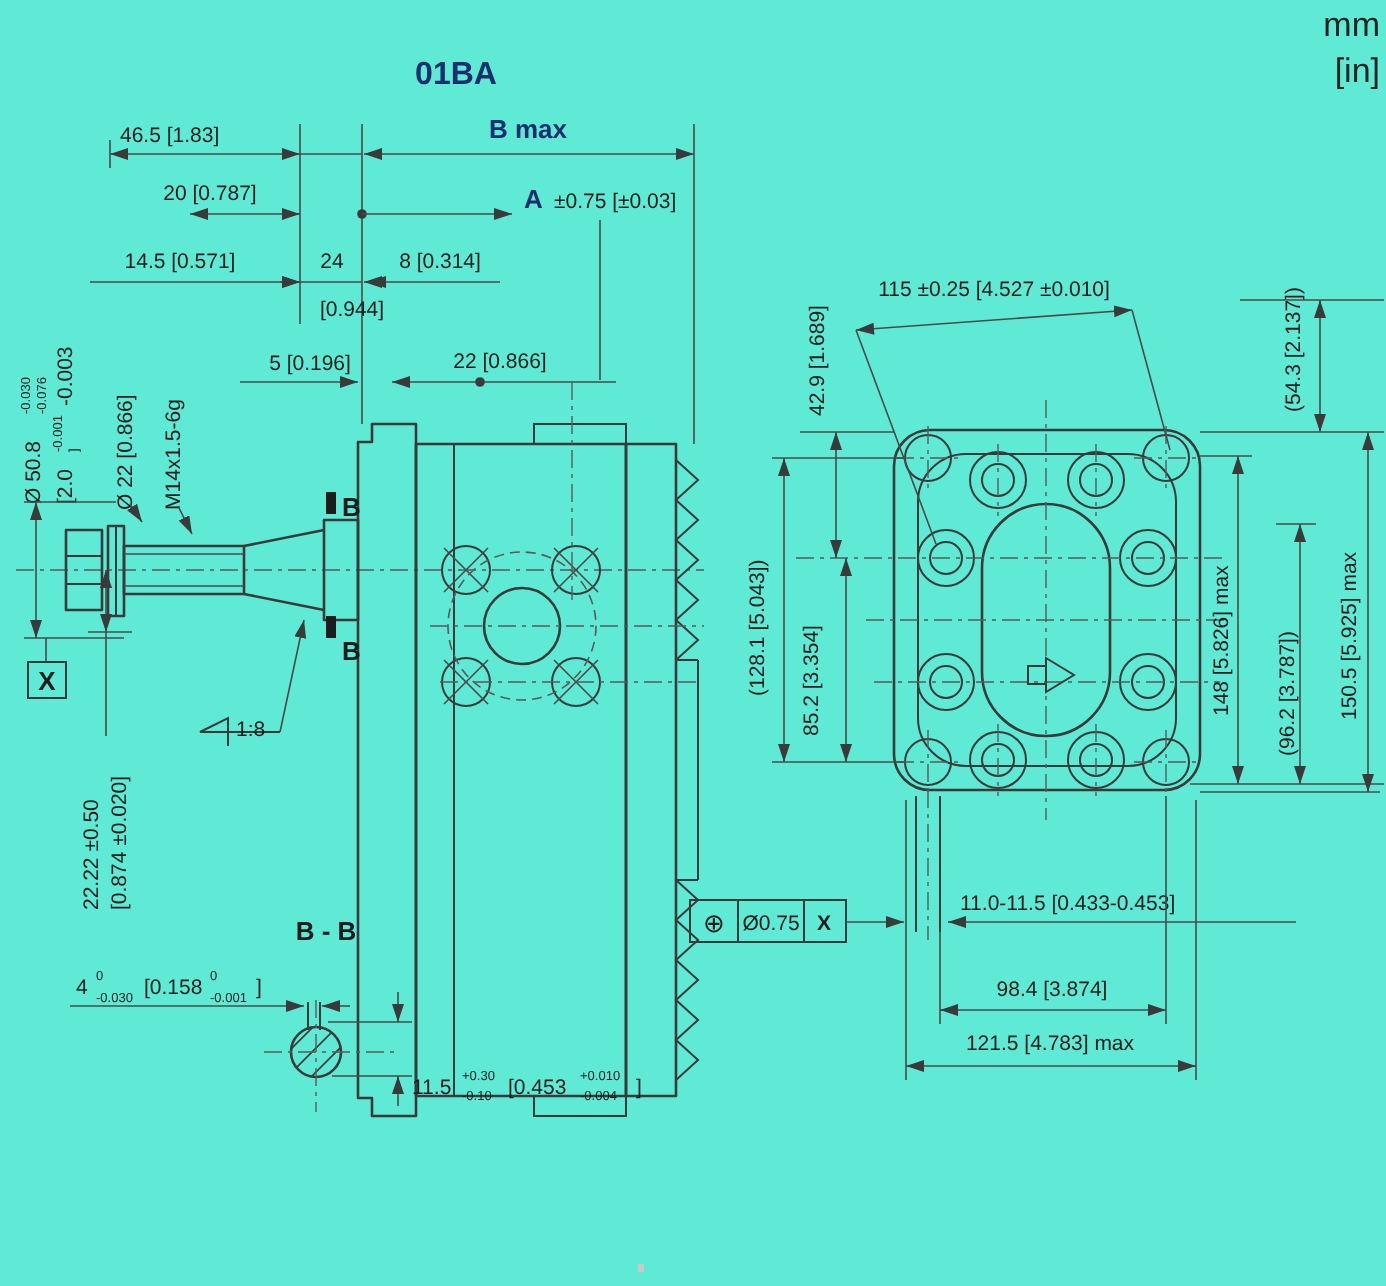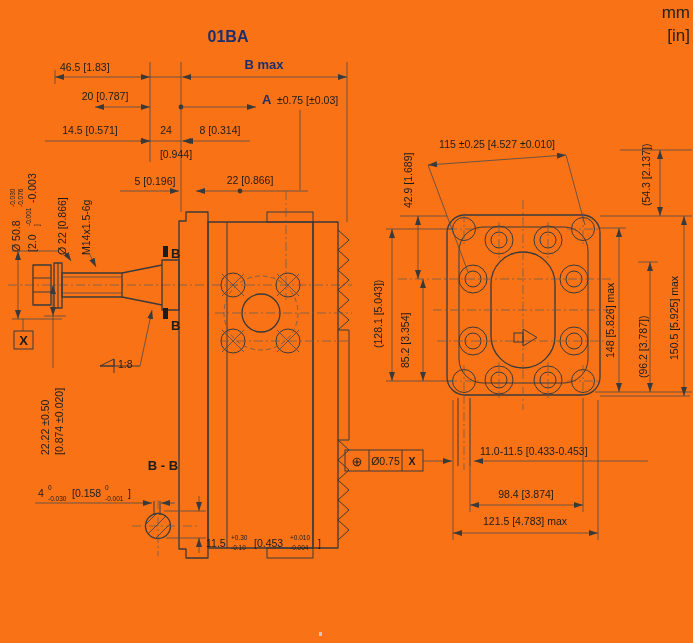--- a/index.html
+++ b/index.html
@@ -1,16 +1,16 @@
 <!DOCTYPE html>
 <html><head>
 <meta charset="utf-8">
 <style>
   html,body{margin:0;padding:0;background:#fff;}
-  .page{position:relative;width:693px;height:643px;background:#f97316;overflow:hidden;
+  .page{position:relative;width:693px;height:643px;background:#5eead4;overflow:hidden;
         font-family:"Liberation Sans", sans-serif;}
   svg text{fill:#1c1c1c;font-family:"Liberation Sans", sans-serif;font-size:10.5px;}
   svg .accent{fill:#1c2e6b;font-weight:bold;}
   svg .big{font-size:16px;}
   svg .med{font-size:13px;}
   svg .units{font-size:17px;fill:#222;}
   svg .sm{font-size:6.5px;}
   svg .bold{font-weight:bold;}
   .ol{stroke:#3a3a3a;stroke-width:1.3;fill:none;stroke-linejoin:round;}
   .ol2{stroke:#3a3a3a;stroke-width:1;fill:none;}

